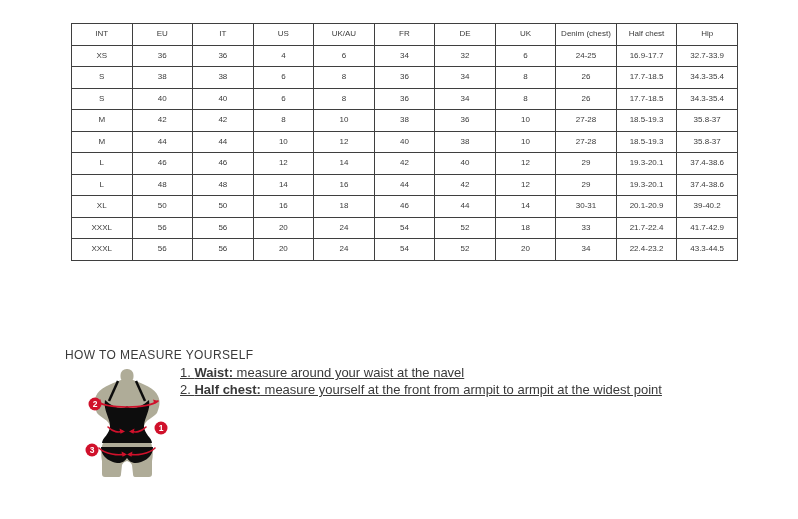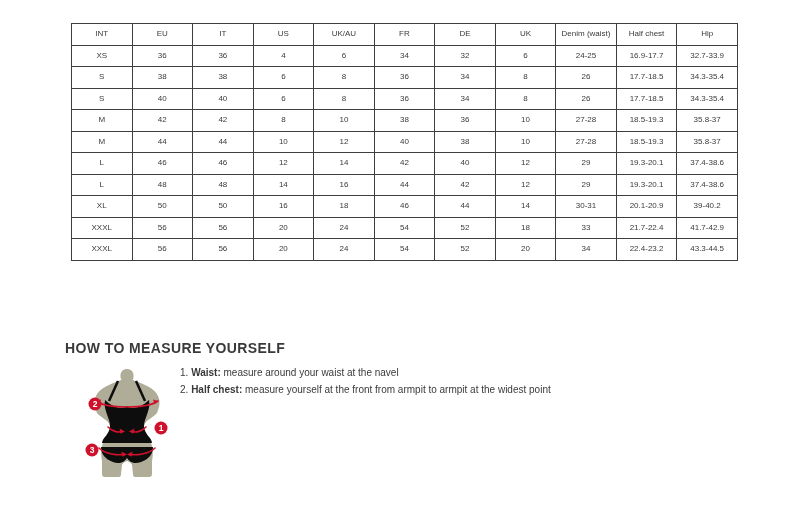--- a/index.html
+++ b/index.html
@@ -33,37 +33,38 @@
     font-weight: normal;
     color: #3a3a3a;
     padding: 0 1px;
     line-height: 1;
     white-space: nowrap;
     overflow: hidden;
   }
   
   .measure-heading {
     position: absolute;
-    left: 65px; top: 340px;
-    font-size: 14px;
-    font-weight: bold;
+    left: 65px; top: 348px;
+    font-size: 12px;
+    font-weight: normal;
     letter-spacing: 0.4px;
     color: #3a3a3a;
   }
   .measure-steps {
     position: absolute;
     left: 180px; top: 368px;
     list-style: none;
   }
   .measure-steps li {
-    font-size: 10px;
+    font-size: 13px;
     line-height: 10px;
     margin-bottom: 7px;
     color: #3a3a3a;
     white-space: nowrap;
+    text-decoration: underline;
   }
   .measure-steps li b { font-weight: bold; }
   .figure-wrap {
     position: absolute;
     left: 75px; top: 368px;
     width: 105px; height: 115px;
   }
   .figure-wrap svg { display: block; }
 </style>
 </head>
@@ -74,21 +75,21 @@
     <thead>
         <tr>
           <th>INT</th>
           <th>EU</th>
           <th>IT</th>
           <th>US</th>
           <th>UK/AU</th>
           <th>FR</th>
           <th>DE</th>
           <th>UK</th>
-          <th>Denim (waist)</th>
+          <th>Denim (chest)</th>
           <th>Half chest</th>
           <th>Hip</th>
         </tr>
       </thead>
     <tbody>
         <tr>
           <td>XS</td>
           <td>36</td>
           <td>36</td>
           <td>4</td>

